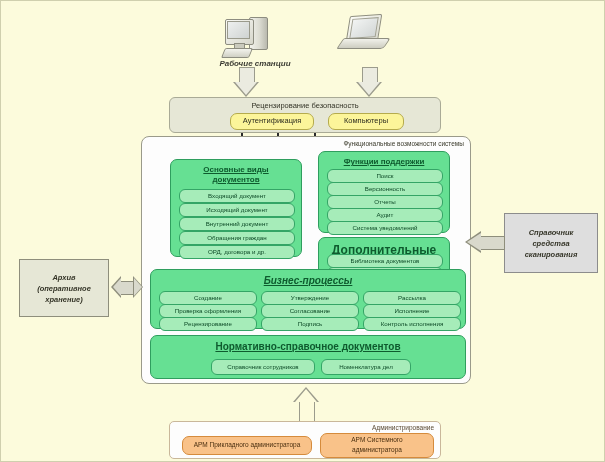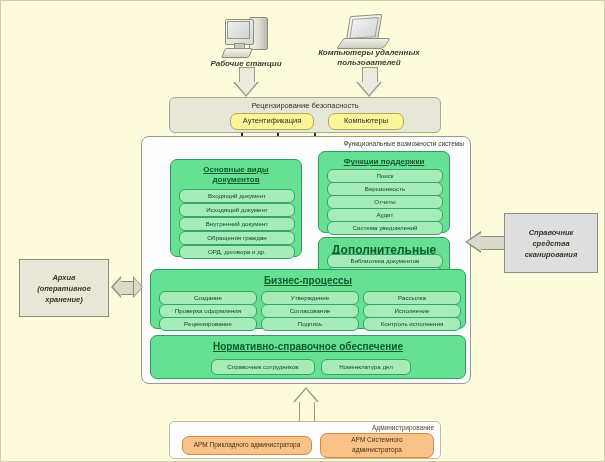--- a/index.html
+++ b/index.html
@@ -200,26 +200,22 @@
     <div class="stand"></div>
     <div class="kbd"></div>
   </div>
 
   <div class="abs laptop" style="left:338px;top:14px;width:50px;height:36px;">
     <div class="lid"></div>
     <div class="lscreen"></div>
     <div class="deck"></div>
   </div>
 
-  <div class="abs cap" style="left:185px;top:58px;width:120px;">Рабочие станции</div>
-
-  <div class="abs cap" style="left:308px;top:47px;width:120px;">
-    <div>Компьютеры удаленных</div>
-    <div>пользователей</div>
-  </div>
+  <div class="abs cap" style="left:194px;top:58px;width:120px;">Рабочие станции</div>
+
 
   <div class="dn-arrow" style="left:232px;top:66px;">
     <div class="shaft"></div>
       <div class="head"></div>
       <div class="head-in"></div>
   </div>
   <div class="dn-arrow" style="left:355px;top:66px;">
     <div class="shaft"></div>
       <div class="head"></div>
       <div class="head-in"></div>
@@ -268,37 +264,37 @@
       <div class="pill" style="left:8px;top:85px;width:114px;">ОРД, договора и др.</div>
     </div>
 
     <div class="grp" style="left:176px;top:100px;width:130px;height:46px;">
       <div class="grp-title" style="font-size:12px;">Дополнительные функции</div>
       <div class="pill" style="left:8px;top:16px;width:114px;">Библиотека документов</div>
       <div class="pill two" style="left:8px;top:29px;width:114px;">Учет и контроль рабочего времени</div>
     </div>
 
     <div class="grp" style="left:8px;top:132px;width:314px;height:58px;">
-      <div class="grp-title" style="font-size:10px;">Бизнес-процессы</div>
+      <div class="grp-title" style="font-size:10px;font-style:italic;">Бизнес-процессы</div>
 
       <div class="pill" style="left:8px;top:21px;width:96px;">Создание</div>
       <div class="pill" style="left:8px;top:34px;width:96px;">Проверка оформления</div>
       <div class="pill" style="left:8px;top:47px;width:96px;">Рецензирование</div>
 
       <div class="pill" style="left:110px;top:21px;width:96px;">Утверждение</div>
       <div class="pill" style="left:110px;top:34px;width:96px;">Согласование</div>
       <div class="pill" style="left:110px;top:47px;width:96px;">Подпись</div>
 
       <div class="pill" style="left:212px;top:21px;width:96px;">Рассылка</div>
       <div class="pill" style="left:212px;top:34px;width:96px;">Исполнение</div>
       <div class="pill" style="left:212px;top:47px;width:96px;">Контроль исполнения</div>
     </div>
 
     <div class="grp" style="left:8px;top:198px;width:314px;height:42px;">
-      <div class="grp-title" style="font-size:10px;">Нормативно-справочное обеспечение</div>
+      <div class="grp-title" style="font-size:10px;">Нормативно-справочное документов</div>
       <div class="pill" style="left:60px;top:23px;width:102px;height:14px;line-height:13px;">Справочник сотрудников</div>
       <div class="pill" style="left:170px;top:23px;width:88px;height:14px;line-height:13px;">Номенклатура дел</div>
     </div>
   </div>
 
   <div class="sidebox" style="left:18px;top:258px;width:88px;height:56px;">
     <div class="lbl">
       <span>Архив</span><br>
       <span>(оперативное</span><br>
       <span>хранение)</span>

